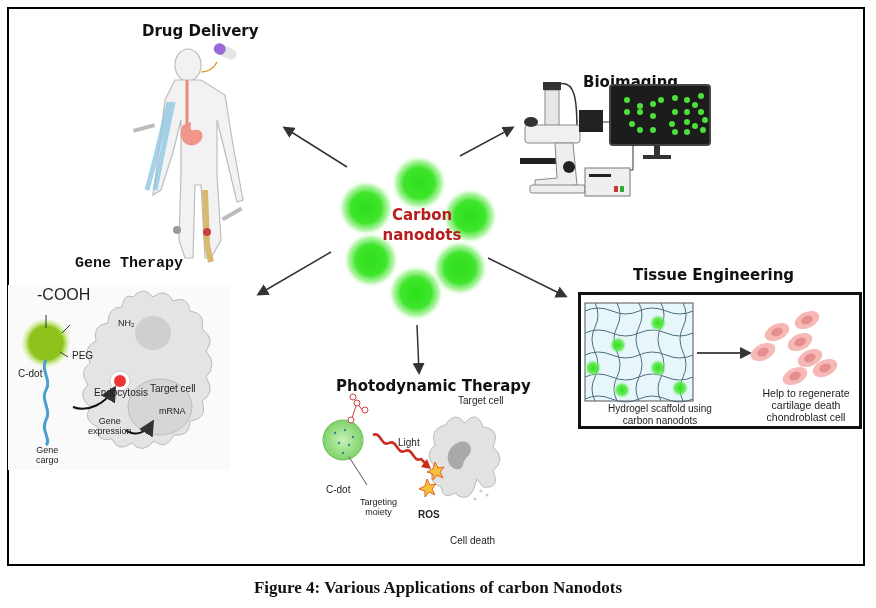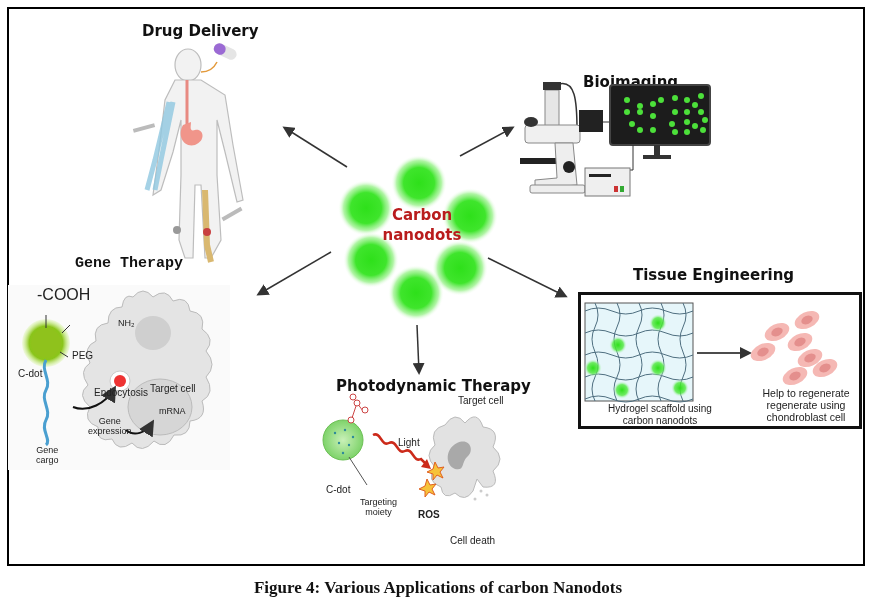--- a/index.html
+++ b/index.html
@@ -283,17 +283,17 @@
         <ellipse cx="40" cy="66" rx="6" ry="4" fill="#e48f8d"></ellipse>
       </g>
     </g>
 </svg>
 <div class="lbl" style="left:600px;top:403px;width:120px;font-size:10px;text-align:center;line-height:12px;">
   <div>Hydrogel scaffold using</div>
   <div>carbon nanodots</div>
 </div>
 <div class="lbl" style="left:746px;top:387px;width:120px;font-size:10.5px;text-align:center;line-height:12px;">
   <div>Help to regenerate</div>
-  <div>regenerate using</div>
+  <div>cartilage death</div>
   <div>chondroblast cell</div>
 </div>
 
 <div class="caption">Figure 4: Various Applications of carbon Nanodots</div>
 
 </body></html>

